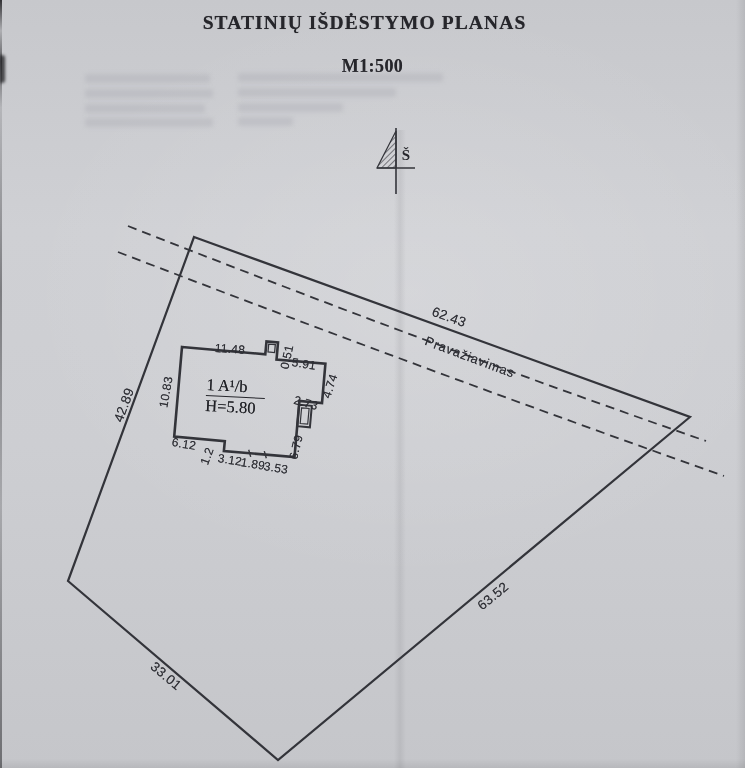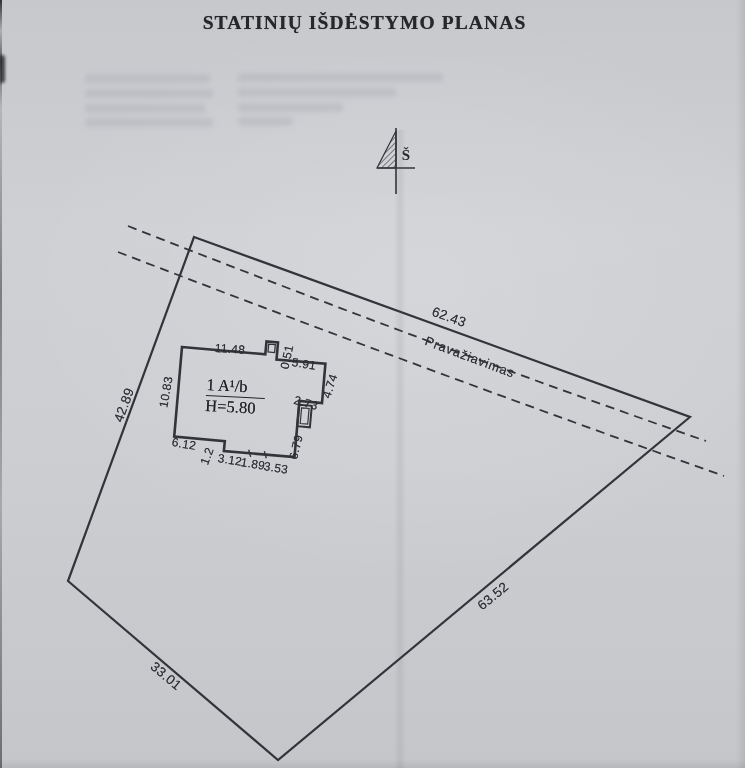--- a/index.html
+++ b/index.html
@@ -55,20 +55,21 @@
   }
   .edge-right{position:absolute; right:0; top:0; width:9px; height:768px; background:linear-gradient(270deg, rgba(0,0,0,0.08), rgba(0,0,0,0));}
   .edge-bottom{position:absolute; left:0; bottom:0; width:745px; height:9px; background:linear-gradient(0deg, rgba(0,0,0,0.07), rgba(0,0,0,0));}
 </style>
 </head>
 <body>
 
 <div class="page">
 
   <div class="title">STATINIŲ IŠDĖSTYMO PLANAS</div>
+  <div class="subtitle">M1:500</div>
 
   <div>
     <div class="ghost" style="left:85px;top:74px;width:125px"></div>
     <div class="ghost" style="left:238px;top:73px;width:205px"></div>
     <div class="ghost" style="left:85px;top:89px;width:128px"></div>
     <div class="ghost" style="left:238px;top:88px;width:158px"></div>
     <div class="ghost" style="left:85px;top:104px;width:120px"></div>
     <div class="ghost" style="left:238px;top:103px;width:105px"></div>
     <div class="ghost" style="left:85px;top:118px;width:128px"></div>
     <div class="ghost" style="left:238px;top:117px;width:55px"></div>

